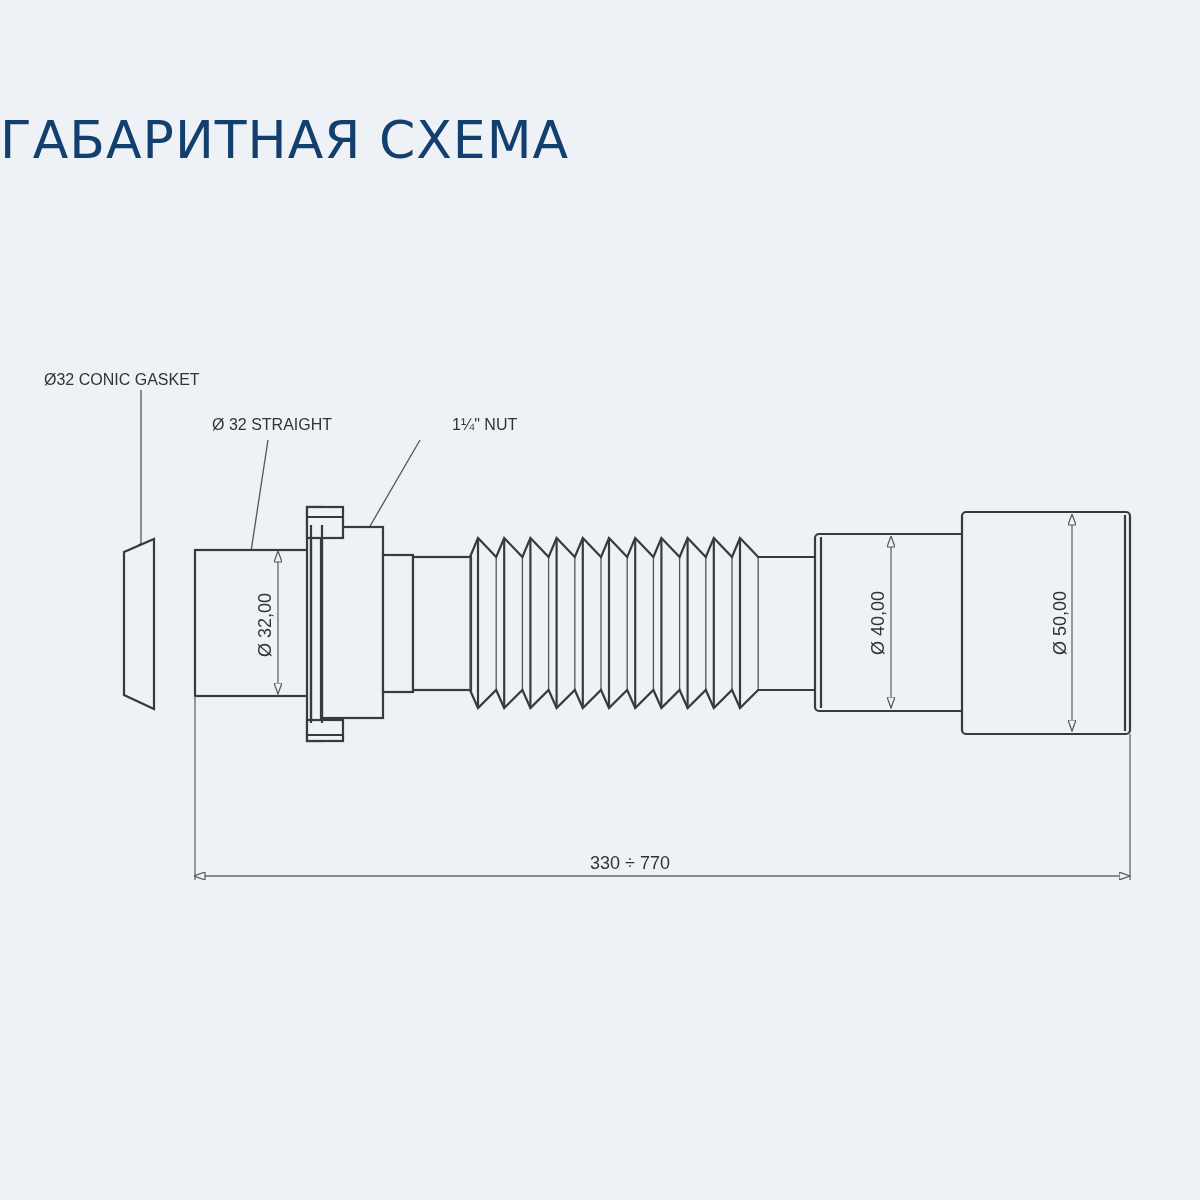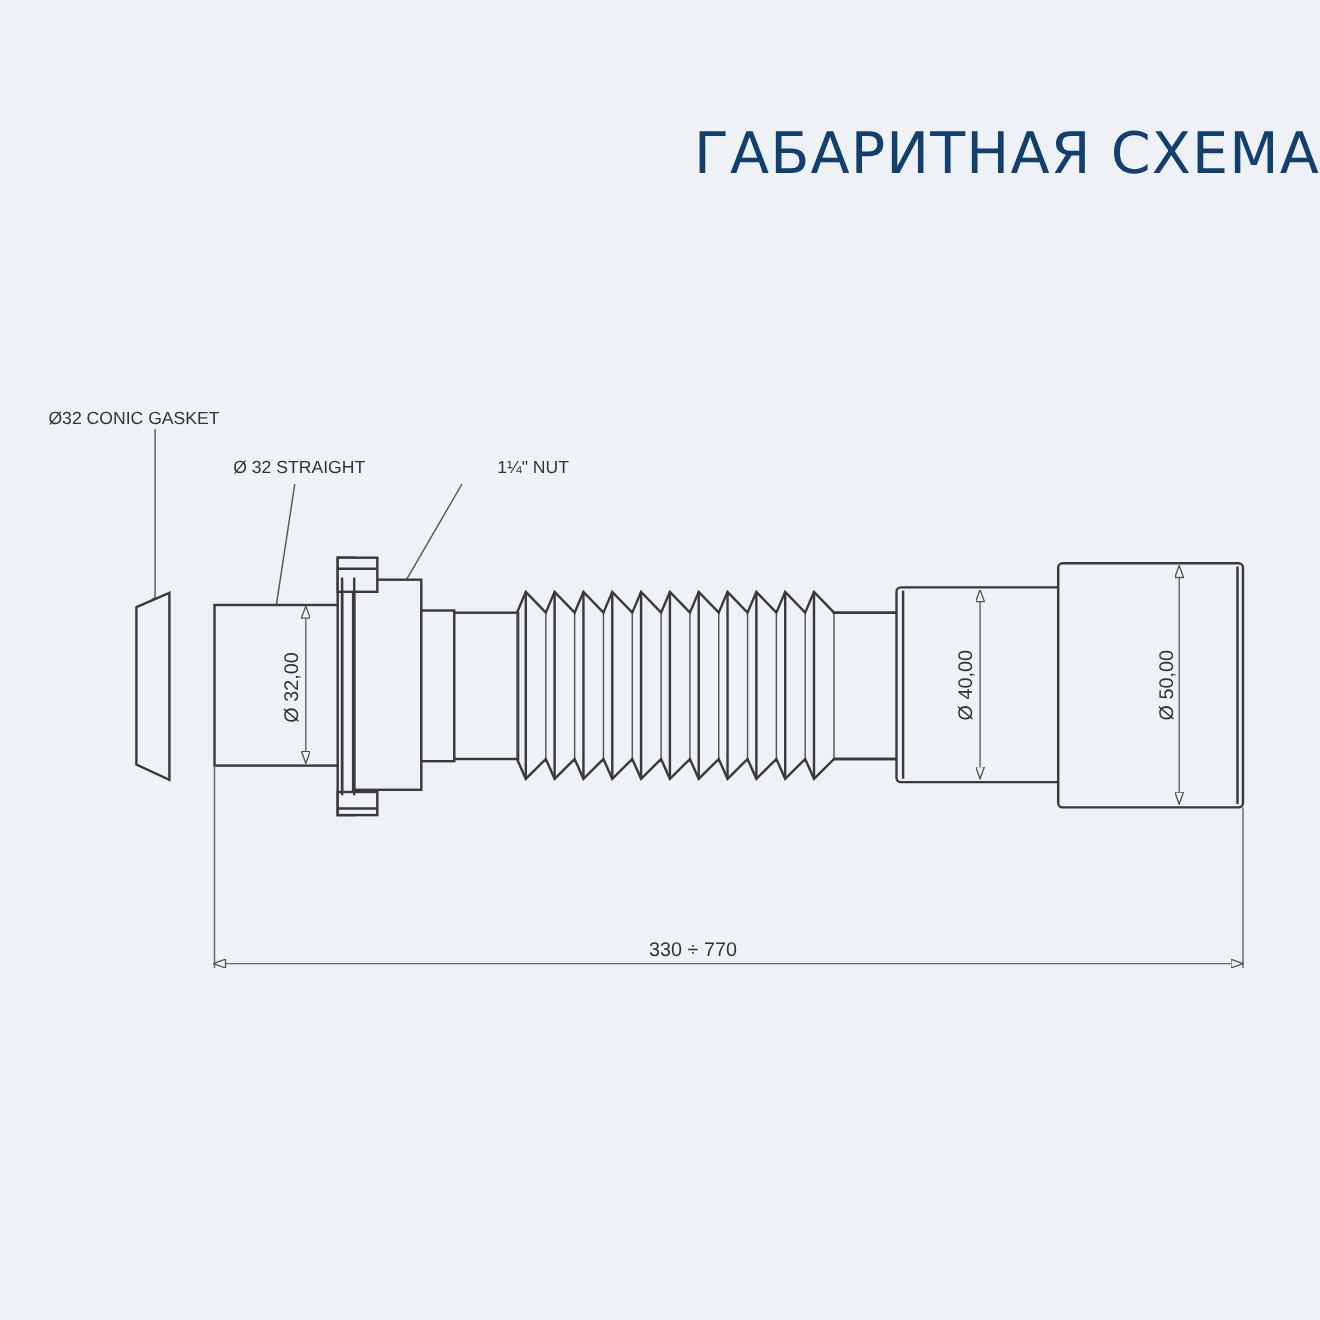--- a/index.html
+++ b/index.html
@@ -12,21 +12,21 @@
       height: 1200px;
       position: relative;
       overflow: hidden;
       font-family: "Liberation Sans", sans-serif;
     }
     .page-title {
       position: absolute;
       left: 0;
       top: 104px;
       width: 1200px;
-      text-align: right;
+      text-align: left;
       font-family: "DejaVu Sans", sans-serif;
       font-size: 52px;
       font-weight: 400;
       letter-spacing: 1px;
       color: #123f6e;
       margin: 0;
       line-height: 72px;
     }
     svg.drawing {
       position: absolute;

